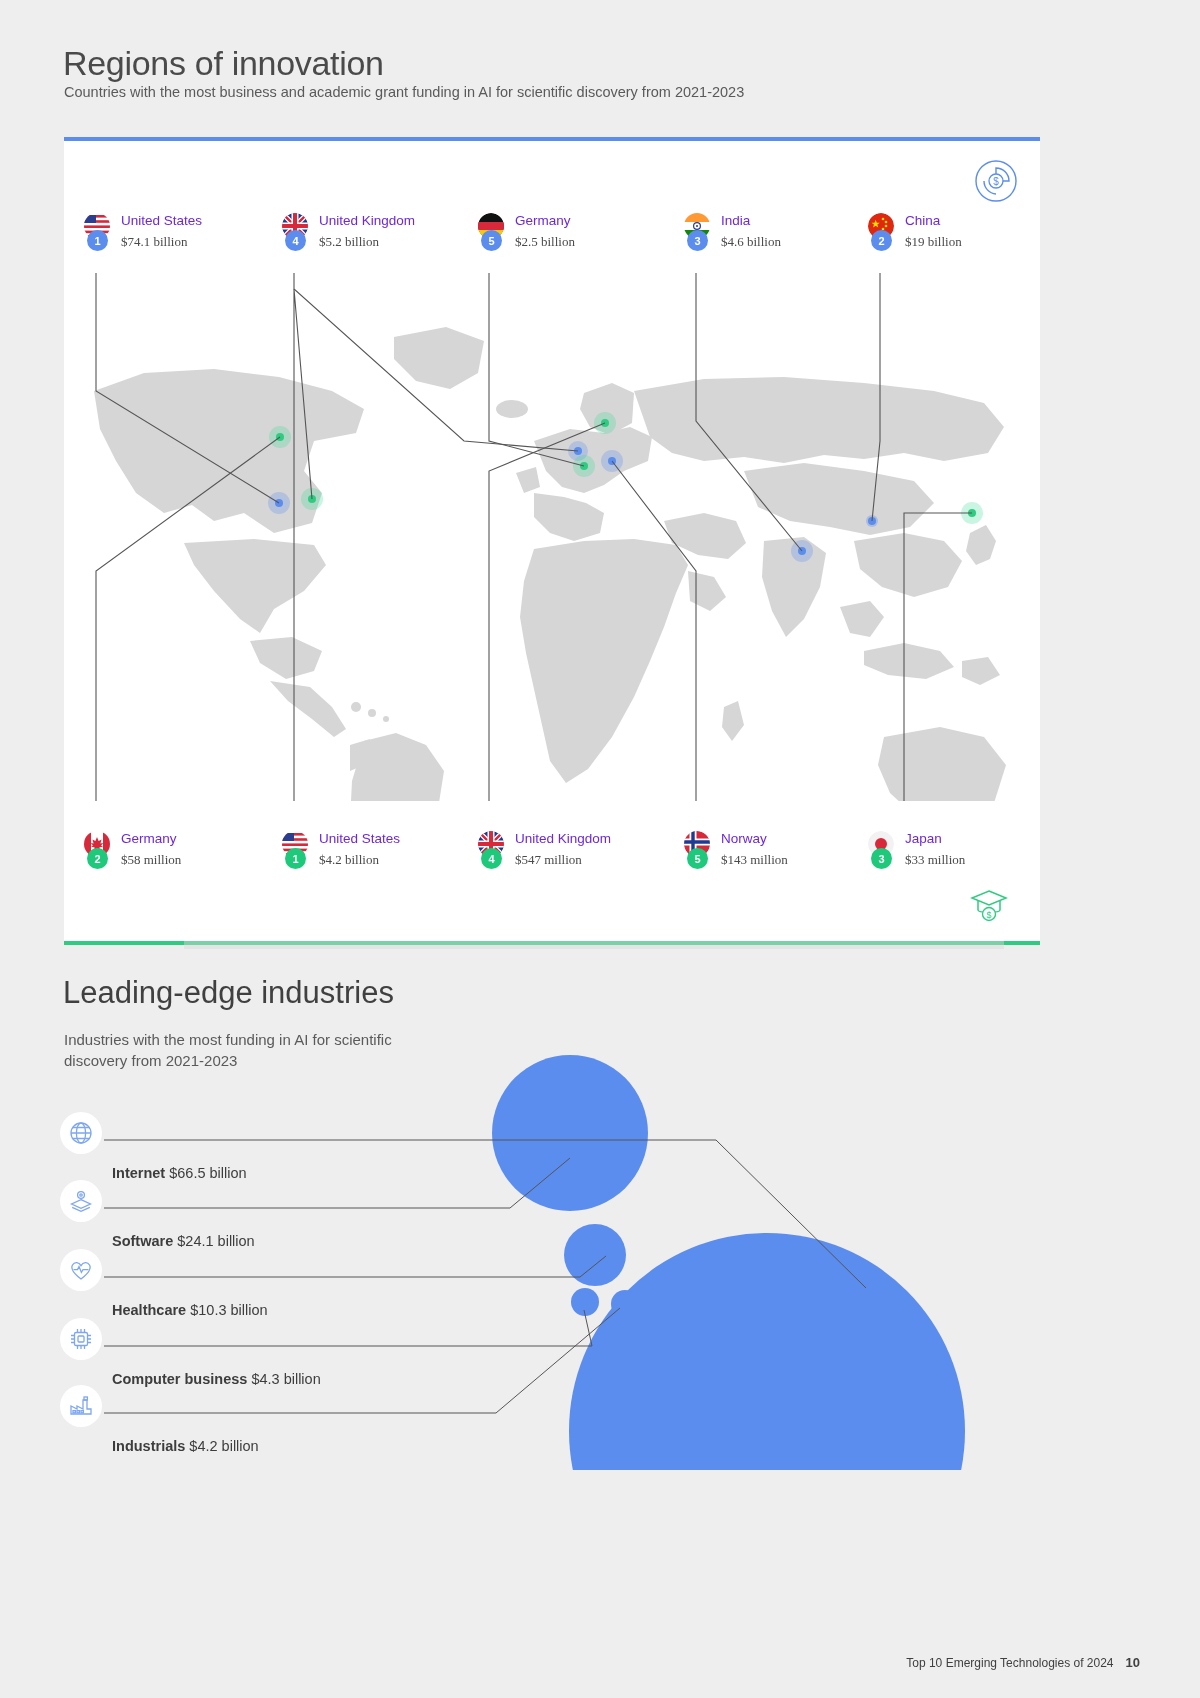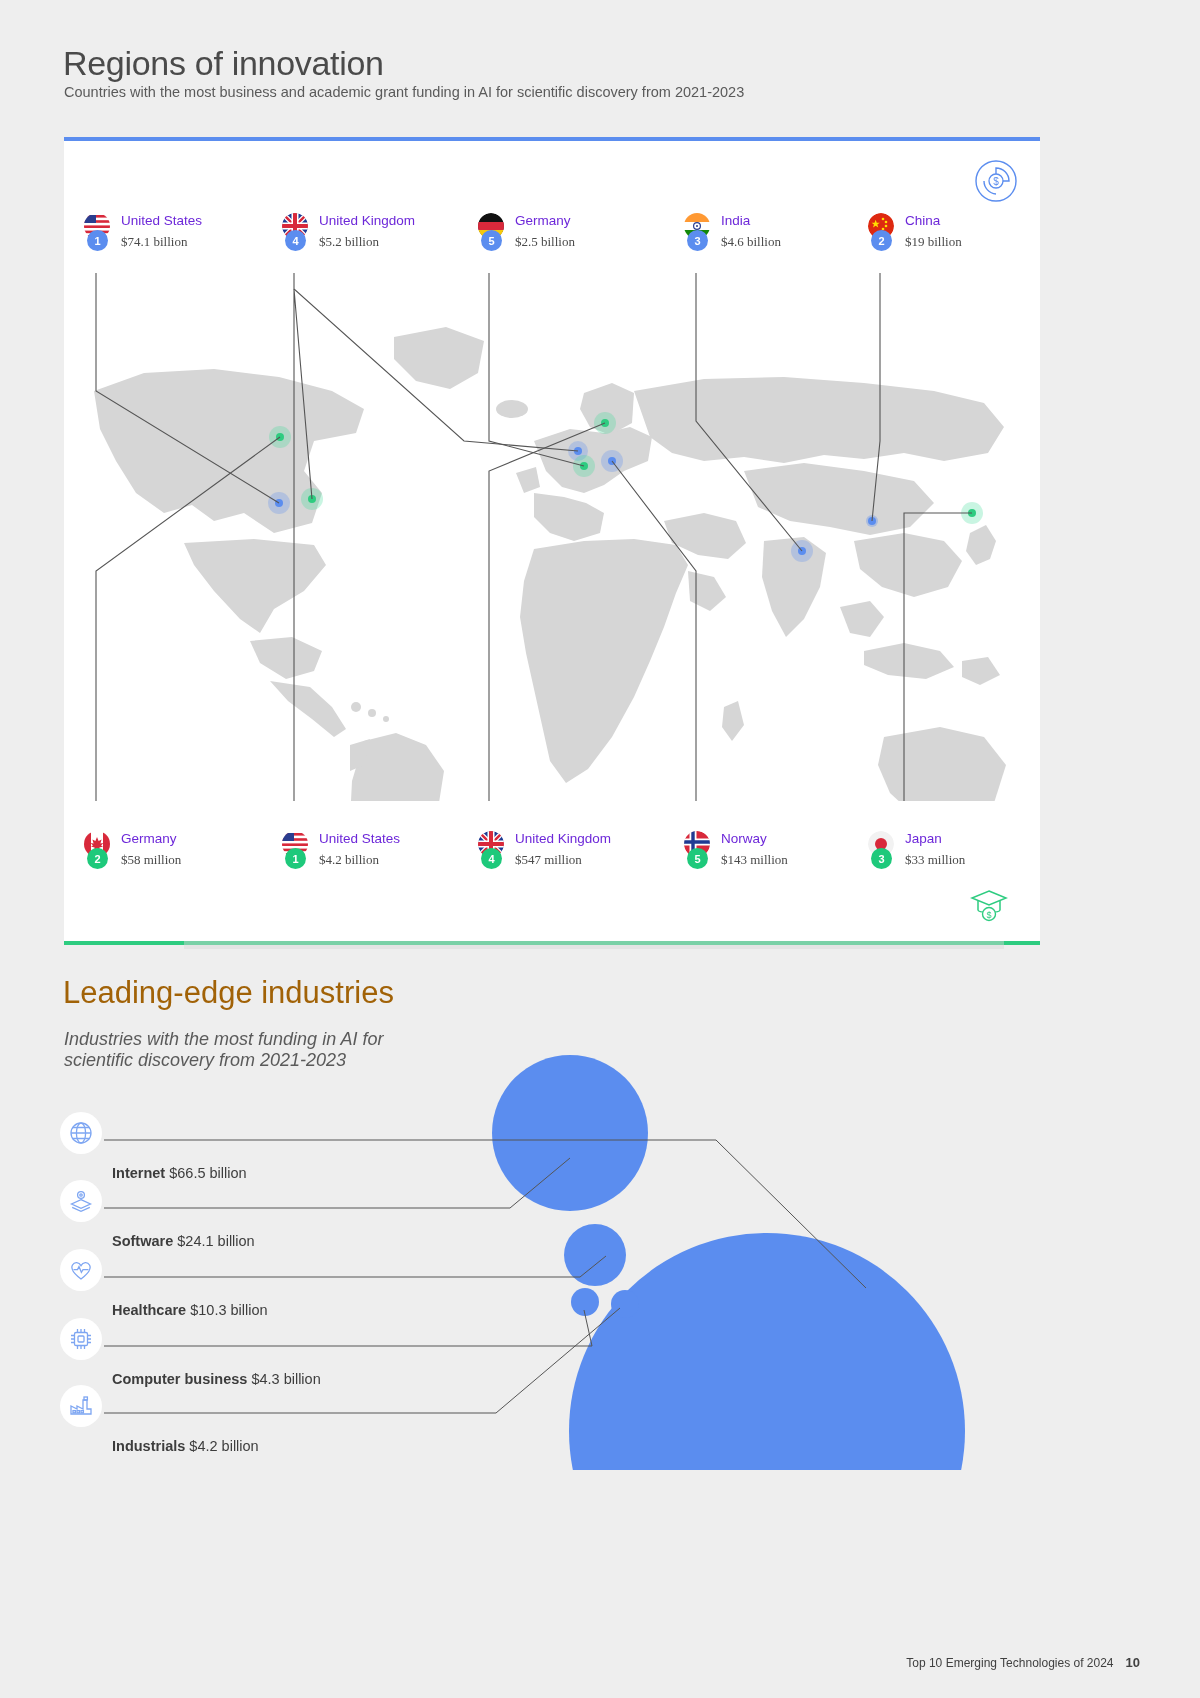--- a/index.html
+++ b/index.html
@@ -78,27 +78,26 @@
     position: absolute; left: 37px; top: 21px;
     font-size: 13px; color: #4a4a4a; white-space: nowrap; font-family: Liberation Serif, serif;
   }
 
   
   .world { position: absolute; left: 0; top: 0; width: 976px; height: 808px; z-index: 1; }
 
   
   .sec2-title {
     position: absolute; left: 63px; top: 975px;
-    font-size: 31px; font-weight: 400; color: #a16207;
+    font-size: 31px; font-weight: 400; color: #404040;
   }
   .sec2-sub {
     position: absolute; left: 64px; top: 1029px;
-    font-size: 18px; color: #5a5a5a; line-height: 21px;
+    font-size: 15px; color: #5a5a5a; line-height: 21px;
     width: 360px;
-    font-style: italic;
   }
 
   .ind-row { position: absolute; left: 60px; height: 46px; }
   .ind-icon {
     position: absolute; left: 0; top: 0;
     width: 42px; height: 42px; border-radius: 50%;
     background: #fff;
     display: flex; align-items: center; justify-content: center;
   }
   .ind-label {

